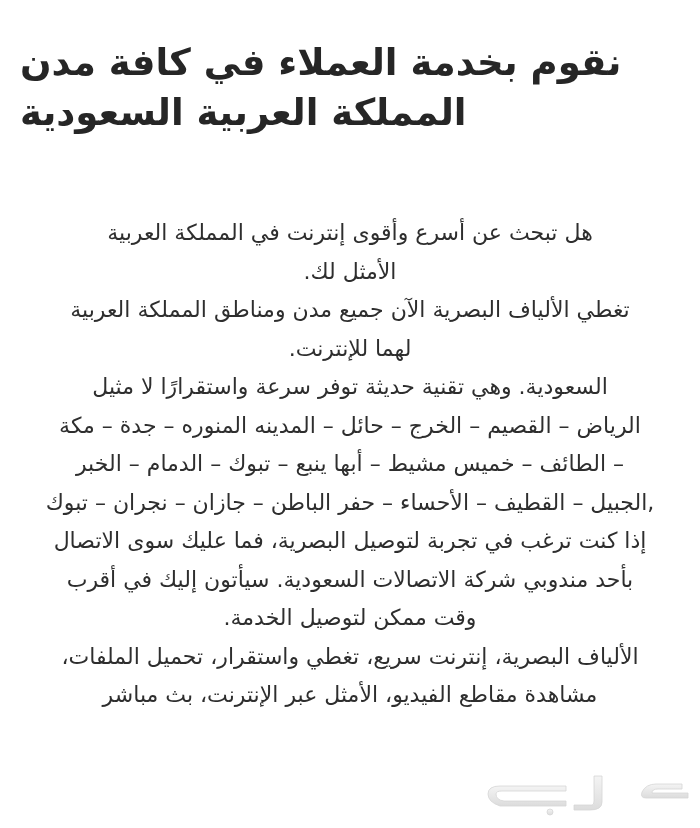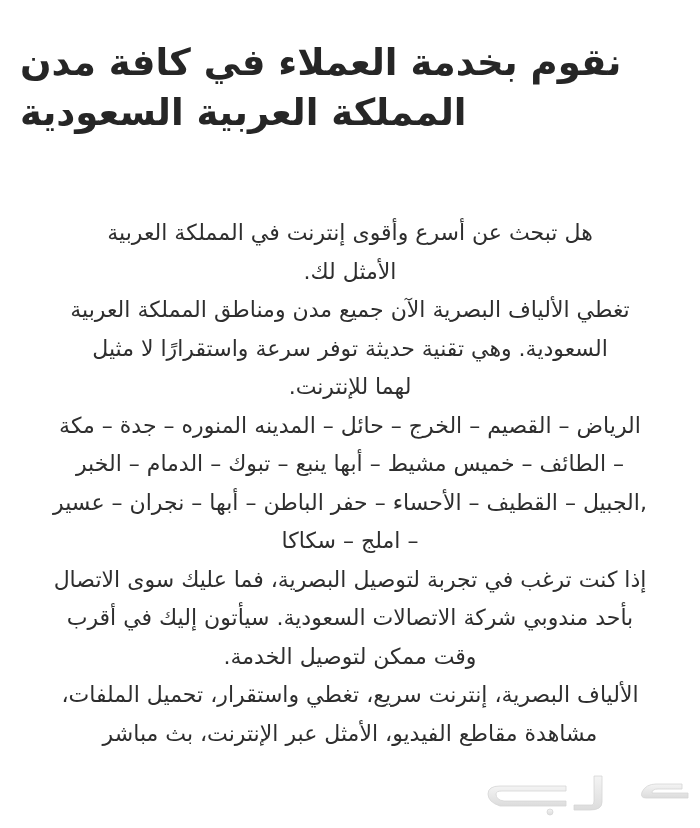--- a/index.html
+++ b/index.html
@@ -65,28 +65,27 @@
     <div>المملكة العربية السعودية</div>
   </h1>
 
   <div class="body-text">
     <div class="para">
       <div>هل تبحث عن أسرع وأقوى إنترنت في المملكة العربية</div>
       <div>الأمثل لك.</div>
     </div>
     <div class="para">
       <div>تغطي الألياف البصرية الآن جميع مدن ومناطق المملكة العربية</div>
+      <div>لهما للإنترنت.</div>
       <div>السعودية. وهي تقنية حديثة توفر سرعة واستقرارًا لا مثيل</div>
-      <div>لهما للإنترنت.</div>
     </div>
     <div class="para">
       <div>الرياض – القصيم – الخرج – حائل – المدينه المنوره – جدة – مكة</div>
       <div>– الطائف – خميس مشيط – أبها  ينبع – تبوك – الدمام – الخبر</div>
-      <div>,الجبيل – القطيف – الأحساء – حفر الباطن – أبها – نجران – عسير</div>
-      <div>– املج – سكاكا</div>
+      <div>,الجبيل – القطيف – الأحساء – حفر الباطن – جازان – نجران – تبوك</div>
     </div>
     <div class="para">
       <div>إذا كنت ترغب في تجربة لتوصيل البصرية، فما عليك سوى الاتصال</div>
       <div>بأحد مندوبي شركة الاتصالات السعودية. سيأتون إليك في أقرب</div>
       <div>وقت ممكن لتوصيل الخدمة.</div>
     </div>
     <div class="para">
       <div>الألياف البصرية، إنترنت سريع، تغطي واستقرار، تحميل الملفات،</div>
       <div>مشاهدة مقاطع الفيديو، الأمثل عبر الإنترنت، بث مباشر</div>
     </div>

